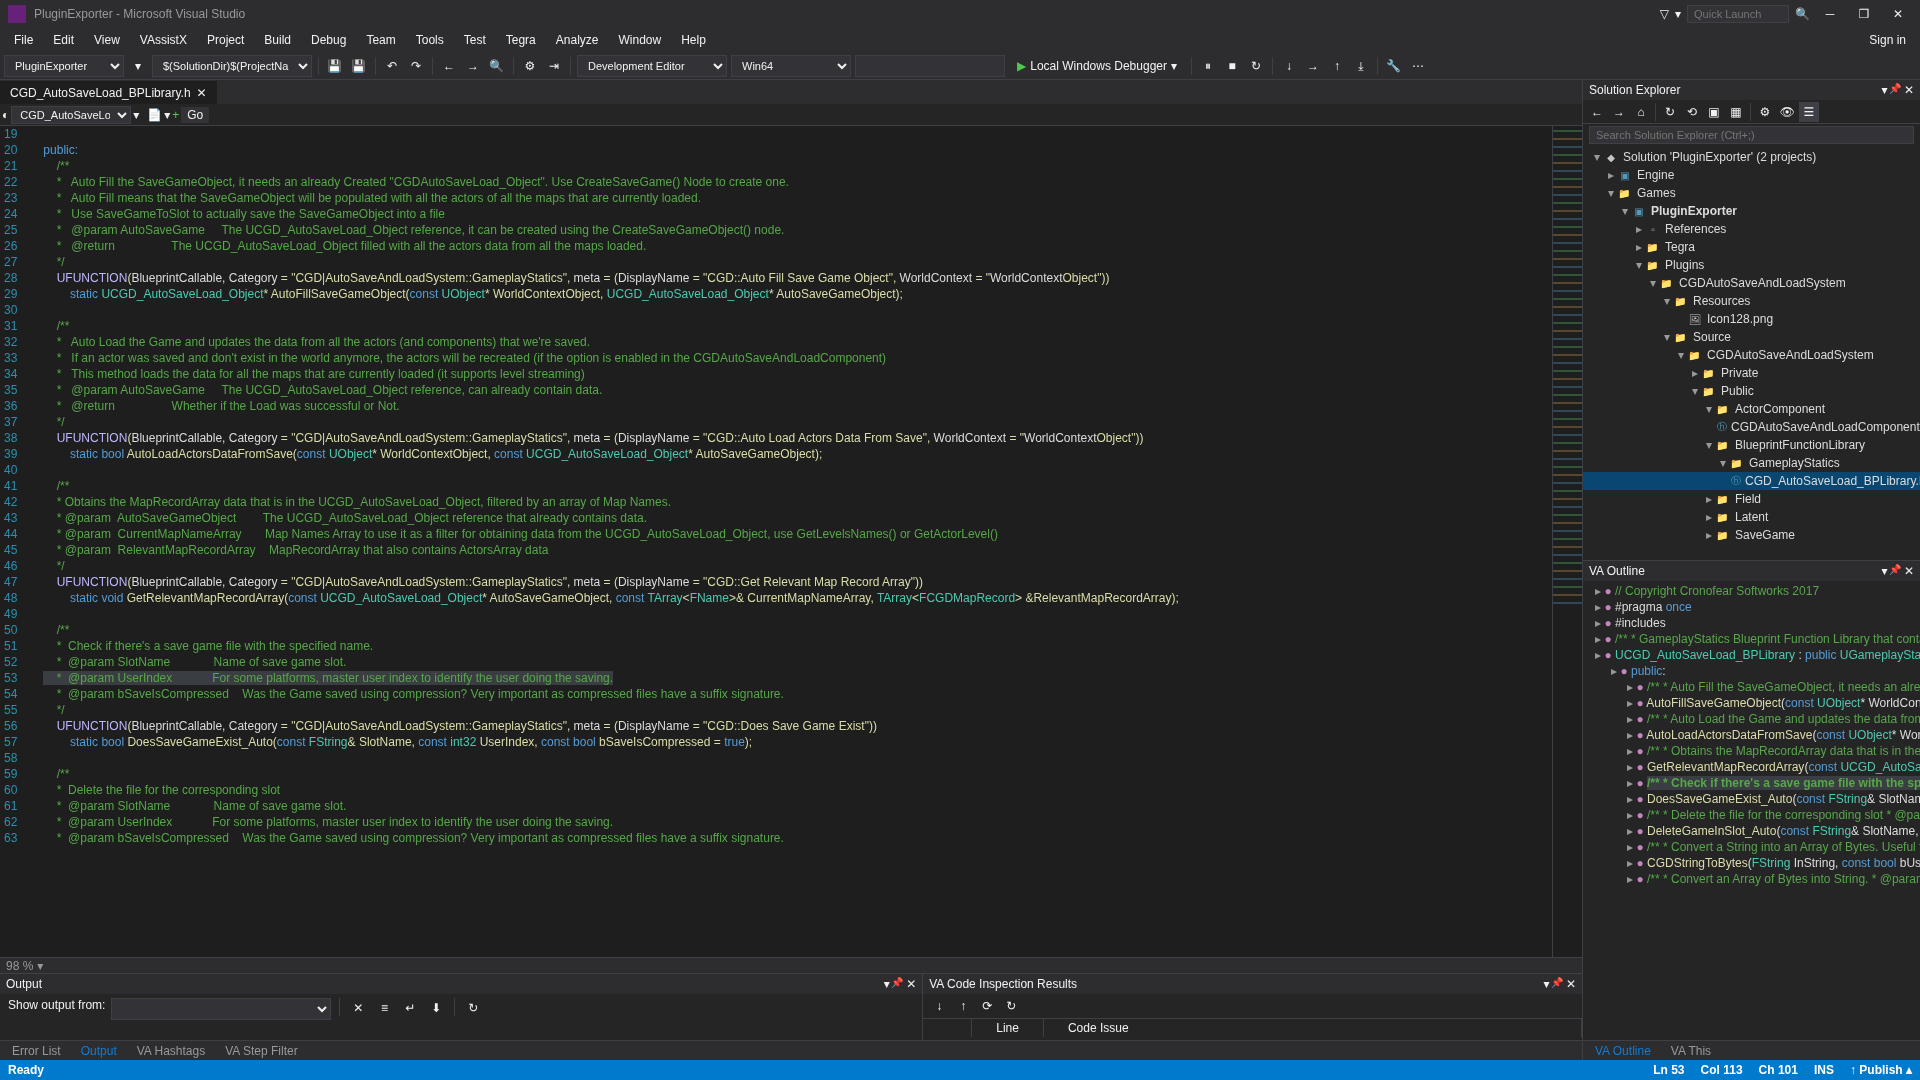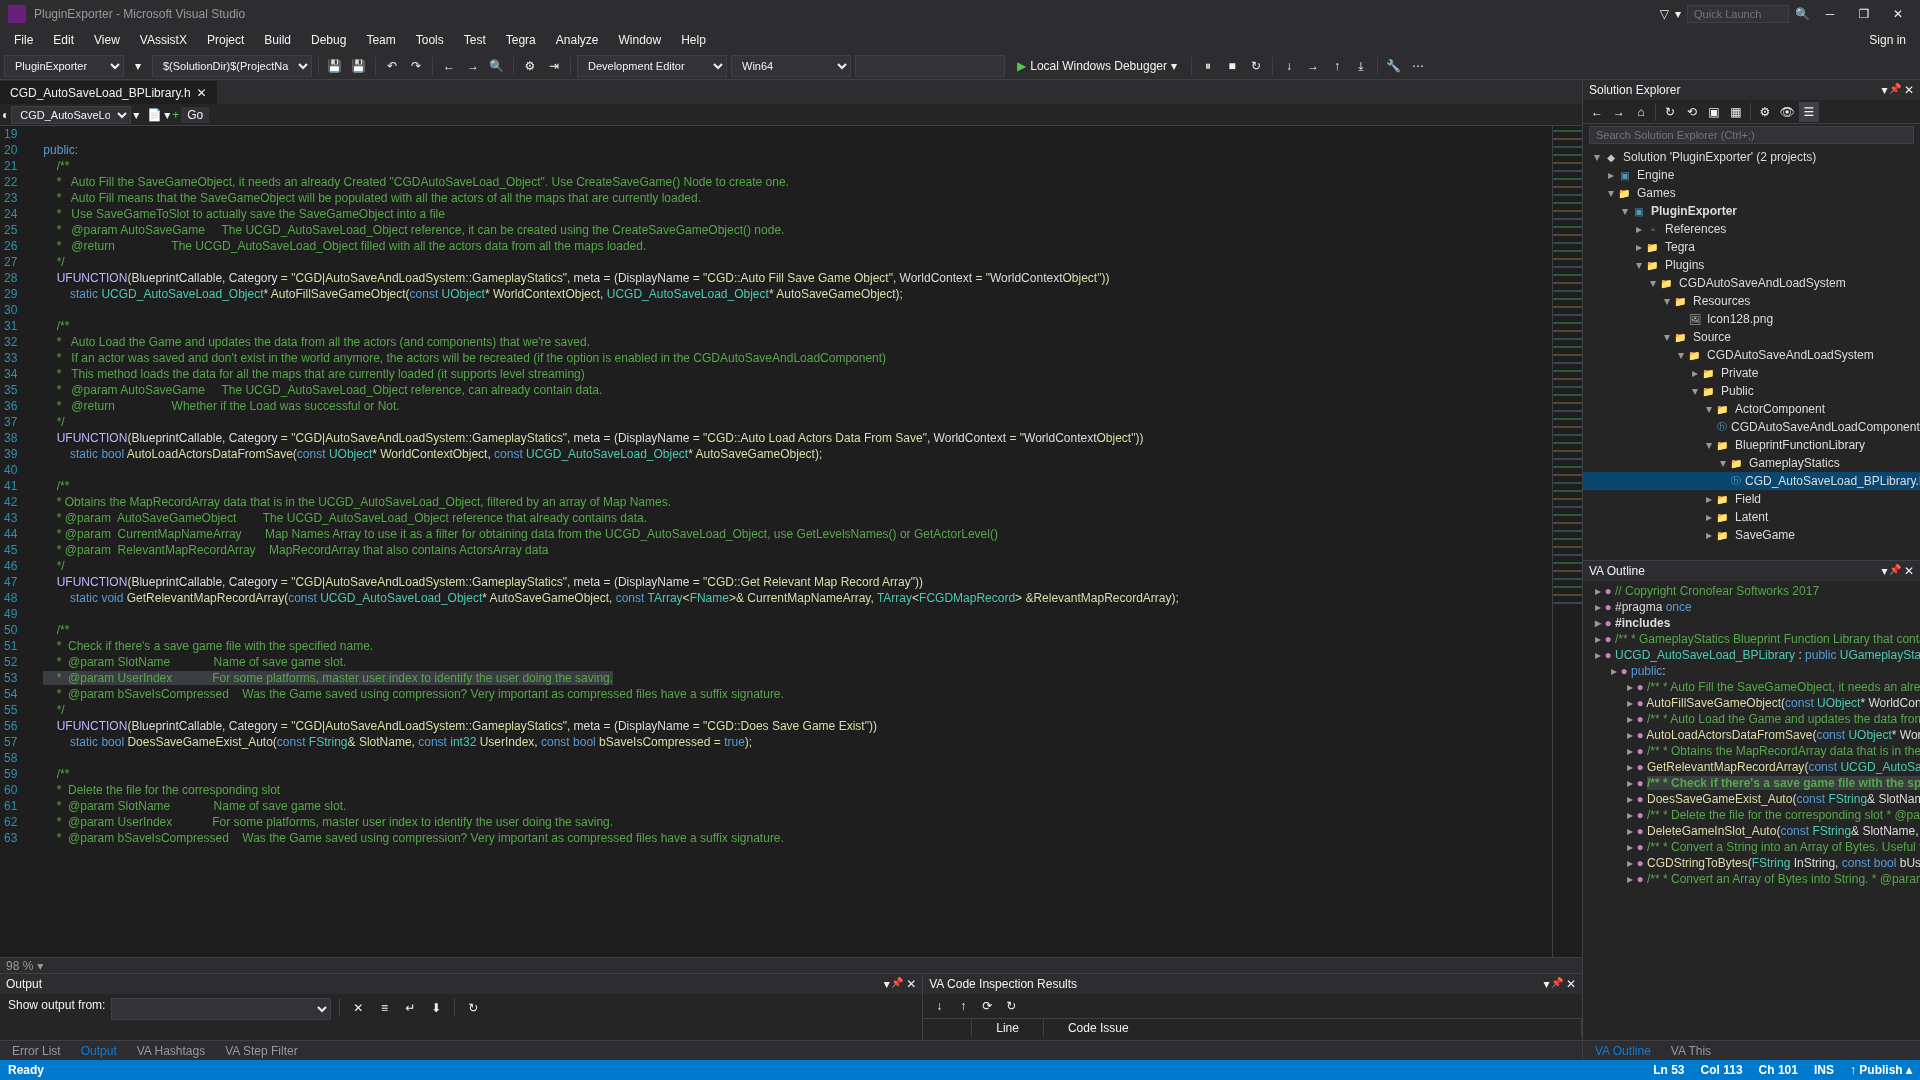--- a/index.html
+++ b/index.html
@@ -509,21 +509,21 @@
         <span>VA Outline</span>
         <div class="panel-tools">
           <span>▾</span>
           <span class="pin-icon">📌</span>
           <span>✕</span>
         </div>
       </div>
       <div class="outline-body" id="outline-body">
           <div class="outline-line" style="padding-left: 12px;"><span style="color:#999">▸</span> <span style="color:#c586c0">●</span> <span class="ol-comment">// Copyright Cronofear Softworks 2017</span></div>
           <div class="outline-line" style="padding-left: 12px;"><span style="color:#999">▸</span> <span style="color:#c586c0">●</span> <span class="ol-text">#pragma </span><span class="ol-keyword">once</span></div>
-          <div class="outline-line" style="padding-left: 12px; font-weight: bold;"><span style="color:#999">▸</span> <span style="color:#c586c0">●</span> <span class="ol-text">#includes</span></div>
+          <div class="outline-line" style="padding-left: 12px;"><span style="color:#999">▸</span> <span style="color:#c586c0">●</span> <span class="ol-text">#includes</span></div>
           <div class="outline-line" style="padding-left: 12px;"><span style="color:#999">▸</span> <span style="color:#c586c0">●</span> <span class="ol-comment">/** * GameplayStatics Blueprint Function Library that contains all the st</span></div>
           <div class="outline-line" style="padding-left: 12px;"><span style="color:#999">▸</span> <span style="color:#c586c0">●</span> <span class="ol-type">UCGD_AutoSaveLoad_BPLibrary</span><span class="ol-text"> : </span><span class="ol-keyword">public</span><span class="ol-text"> </span><span class="ol-type">UGameplayStatics</span></div>
           <div class="outline-line" style="padding-left: 28px;"><span style="color:#999">▸</span> <span style="color:#c586c0">●</span> <span class="ol-keyword">public</span><span class="ol-text">:</span></div>
           <div class="outline-line" style="padding-left: 44px;"><span style="color:#999">▸</span> <span style="color:#c586c0">●</span> <span class="ol-comment">/** * Auto Fill the SaveGameObject, it needs an already Created "</span></div>
           <div class="outline-line" style="padding-left: 44px;"><span style="color:#999">▸</span> <span style="color:#c586c0">●</span> <span class="ol-func">AutoFillSaveGameObject</span><span class="ol-text">(</span><span class="ol-keyword">const</span><span class="ol-text"> </span><span class="ol-type">UObject</span><span class="ol-text">* WorldContextObject, U</span></div>
           <div class="outline-line" style="padding-left: 44px;"><span style="color:#999">▸</span> <span style="color:#c586c0">●</span> <span class="ol-comment">/** * Auto Load the Game and updates the data from all the act</span></div>
           <div class="outline-line" style="padding-left: 44px;"><span style="color:#999">▸</span> <span style="color:#c586c0">●</span> <span class="ol-func">AutoLoadActorsDataFromSave</span><span class="ol-text">(</span><span class="ol-keyword">const</span><span class="ol-text"> </span><span class="ol-type">UObject</span><span class="ol-text">* WorldContextOb</span></div>
           <div class="outline-line" style="padding-left: 44px;"><span style="color:#999">▸</span> <span style="color:#c586c0">●</span> <span class="ol-comment">/** * Obtains the MapRecordArray data that is in the UCGD_Auto</span></div>
           <div class="outline-line" style="padding-left: 44px;"><span style="color:#999">▸</span> <span style="color:#c586c0">●</span> <span class="ol-func">GetRelevantMapRecordArray</span><span class="ol-text">(</span><span class="ol-keyword">const</span><span class="ol-text"> </span><span class="ol-type">UCGD_AutoSaveLoad_Objec</span></div>
           <div class="outline-line" style="padding-left: 44px;"><span style="color:#999">▸</span> <span style="color:#c586c0">●</span> <span class="ol-comment ol-sel">/** * Check if there's a save game file with the specified nam</span></div>

